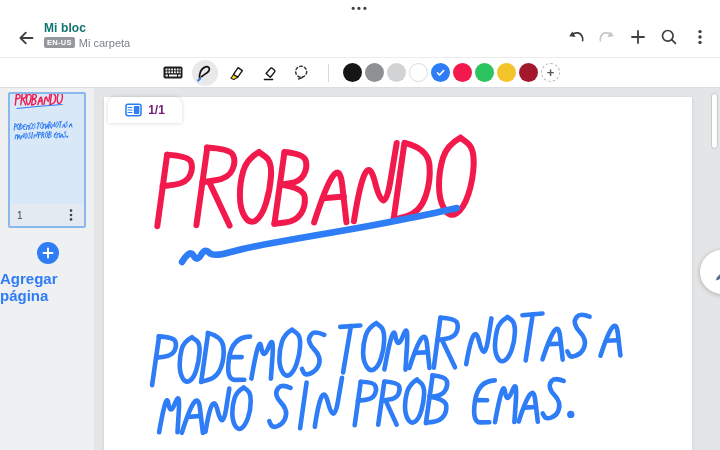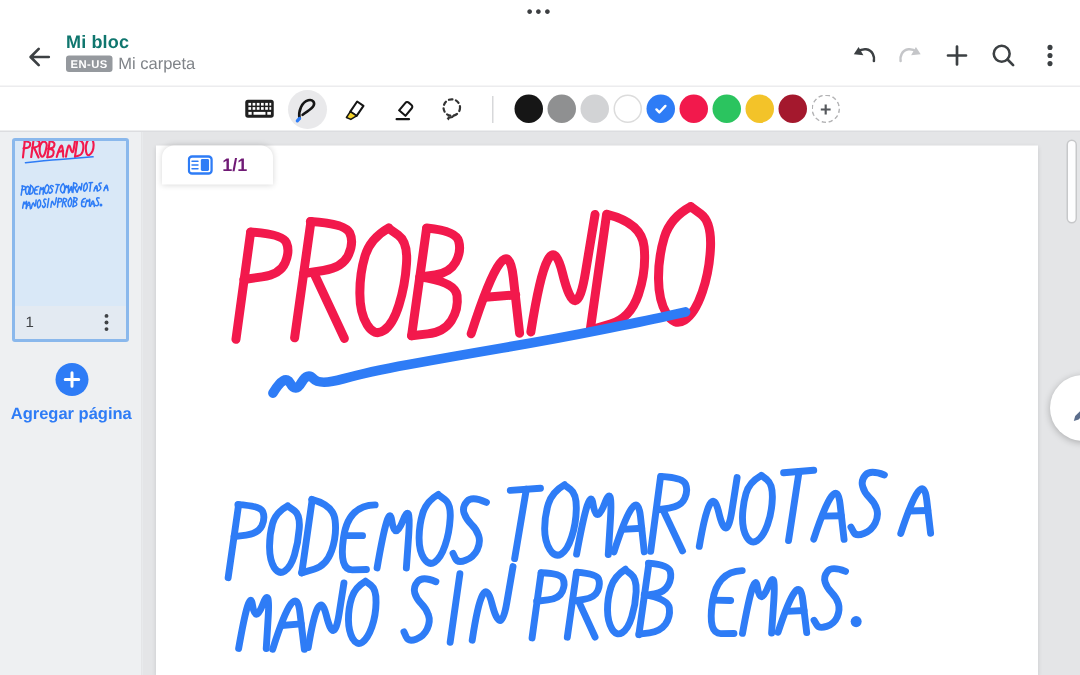--- a/index.html
+++ b/index.html
@@ -22,21 +22,21 @@
 #color-row{display:flex;align-items:center;gap:3px}
 .swatch{width:19px;height:19px;border-radius:50%;display:flex;align-items:center;justify-content:center;flex:0 0 auto}
 .swatch.white{border:1px solid #dcdcdc}
 .swatch.plus{border:1.5px dashed #b3b3b5;color:#55585c;font-size:13px;font-weight:700;background:transparent;line-height:1}
 .sidebar{position:absolute;left:0;top:88px;width:95px;bottom:0;background:#eef0f2;border-right:1px solid #e4e5e7}
 .thumb-card{position:absolute;left:8px;top:4px;width:78px;height:136px;background:#d9e8f7;border:2px solid #8ab8ec;border-radius:2px;overflow:hidden}
 .thumb-footer{position:absolute;left:0;right:0;bottom:0;height:22px;background:#e3eaf2;display:flex;align-items:center;justify-content:space-between;padding:0 7px}
 .thumb-num{font-size:10px;color:#3f4246}
 .add-page{position:absolute;left:0;top:154px;width:95px;display:flex;flex-direction:column;align-items:center;gap:6px}
 .add-circle{width:22px;height:22px;border-radius:50%;background:#2E7CF6;display:flex;align-items:center;justify-content:center}
-.add-label{font-size:11px;font-weight:700;color:#2E7CF6}
+.add-label{font-size:15px;font-weight:700;color:#2E7CF6}
 .canvas{position:absolute;left:95px;top:88px;right:0;bottom:0;background:#e4e5e7;overflow:hidden}
 .page{position:absolute;left:9px;top:9px;width:588px;height:353px;background:#fff;box-shadow:0 1px 3px rgba(0,0,0,.12)}
 .page-tab{position:absolute;left:13px;top:9px;width:74px;height:26px;background:#fff;border-radius:8px 8px 0 0;box-shadow:0 0 4px rgba(0,0,0,.16);display:flex;align-items:center;justify-content:center;gap:6px;z-index:3}
 .page-ind{font-size:12px;font-weight:700;color:#701a75}
 #ink-main{position:absolute;left:0;top:0;z-index:2;pointer-events:none}
 .scrollthumb{position:absolute;left:616px;top:5px;width:7px;height:56px;background:#fdfdfe;border:1px solid #c7c8ca;border-radius:4px;z-index:4}
 .fab{position:absolute;left:605px;top:162px;width:44px;height:44px;border-radius:50%;background:#fff;box-shadow:0 1px 5px rgba(0,0,0,.25);display:flex;align-items:center;justify-content:center;z-index:4}
 </style>
 </head>
 <body>

